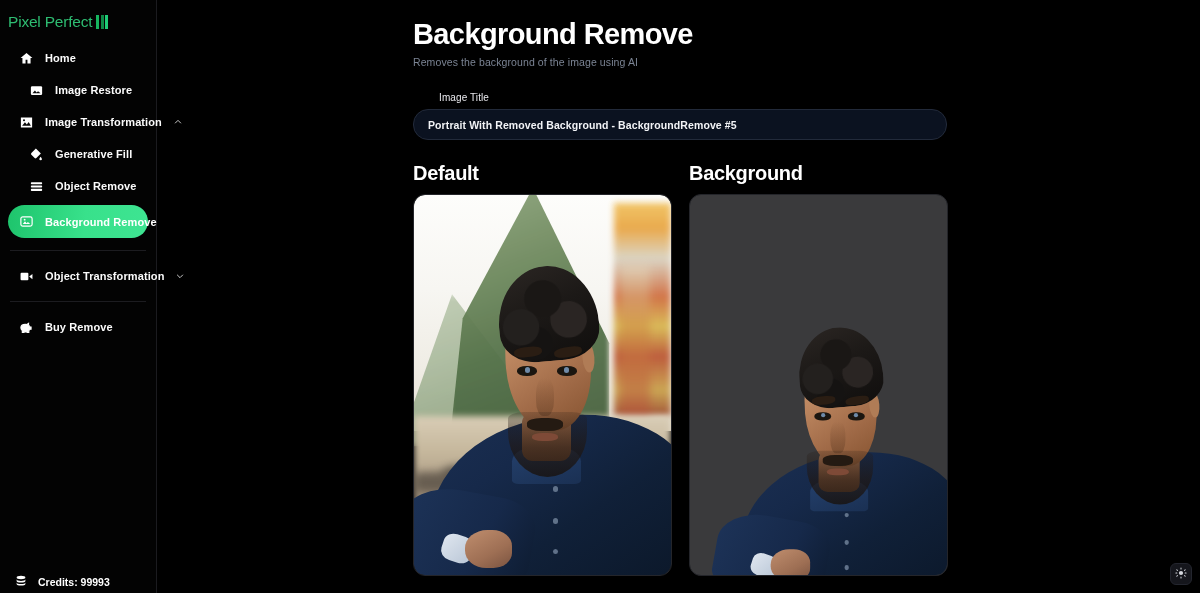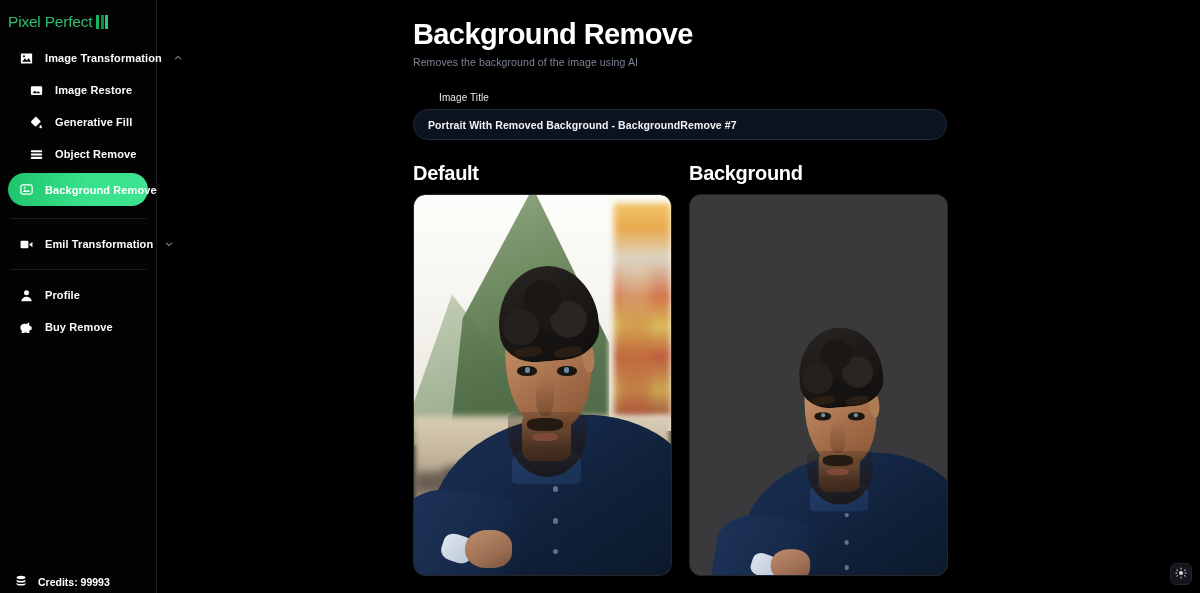--- a/index.html
+++ b/index.html
@@ -281,50 +281,58 @@
       <span class="logo-text">Pixel Perfect</span>
       <span class="logo-bars">
           <i></i>
           <i></i>
           <i></i>
         </span>
     </div>
 
     <nav class="nav">
 
+      <div class="nav-item">
+        <span class="ico">
+          <svg viewBox="0 0 24 24">
+              <path d="M12 3 2.5 11h3v9h5v-6h3v6h5v-9h3z"></path>
+            </svg>
+        </span>
+        <span>Home</span>
+      </div>
+
+      <div class="nav-item sub">
+        <span class="ico">
+          <svg viewBox="0 0 24 24">
+              <rect x="3" y="5" width="18" height="14" rx="2" fill="#fff"></rect>
+              <path d="M5.5 16.5l4-4.5 2.6 3 2.4-2 4 3.5z" fill="#0a0a0a"></path>
+            </svg>
+        </span>
+        <span>Image Restore</span>
+      </div>
 
       <div class="nav-item">
         <span class="ico">
           <svg viewBox="0 0 24 24">
               <path d="M3 4h18v16H3z" fill="#fff"></path>
               <path d="M5 17l4.5-5.5 3 3.5L15.5 11 19 17z" fill="#0a0a0a"></path>
               <circle cx="8" cy="8.2" r="1.6" fill="#0a0a0a"></circle>
             </svg>
         </span>
         <span>Image Transformation</span>
         <span class="chev">
           <svg viewBox="0 0 24 24">
               <polyline points="5,15 12,8 19,15"></polyline>
             </svg>
         </span>
       </div>
 
       <div class="nav-item sub">
         <span class="ico">
           <svg viewBox="0 0 24 24">
-              <rect x="3" y="5" width="18" height="14" rx="2" fill="#fff"></rect>
-              <path d="M5.5 16.5l4-4.5 2.6 3 2.4-2 4 3.5z" fill="#0a0a0a"></path>
-            </svg>
-        </span>
-        <span>Image Restore</span>
-      </div>
-
-      <div class="nav-item sub">
-        <span class="ico">
-          <svg viewBox="0 0 24 24">
               <path d="M11 2.5 3.8 9.7a2 2 0 0 0 0 2.8l5.2 5.2a2 2 0 0 0 2.8 0l7.2-7.2z"></path>
               <path d="M18.6 15.5c1.4 1.8 2.1 2.9 2.1 3.7a2.1 2.1 0 1 1-4.2 0c0-.8.7-1.9 2.1-3.7z"></path>
             </svg>
         </span>
         <span>Generative Fill</span>
       </div>
 
       <div class="nav-item sub">
         <span class="ico">
           <svg viewBox="0 0 24 24">
@@ -350,39 +358,30 @@
 
       <div class="divider"></div>
 
       <div class="nav-item">
         <span class="ico">
           <svg viewBox="0 0 24 24">
               <rect x="2.5" y="6" width="12.5" height="12" rx="1.6" fill="#fff"></rect>
               <path d="M16.2 12l5.3-4.2v8.4z" fill="#fff"></path>
             </svg>
         </span>
-        <span>Emil Transformation</span>
+        <span>Object Transformation</span>
         <span class="chev">
           <svg viewBox="0 0 24 24">
               <polyline points="5,9 12,16 19,9"></polyline>
             </svg>
         </span>
       </div>
 
       <div class="divider"></div>
 
-      <div class="nav-item">
-        <span class="ico">
-          <svg viewBox="0 0 24 24">
-              <circle cx="12" cy="7.6" r="4"></circle>
-              <path d="M3.6 21c.6-4.4 4.2-7 8.4-7s7.8 2.6 8.4 7z"></path>
-            </svg>
-        </span>
-        <span>Profile</span>
-      </div>
 
       <div class="nav-item">
         <span class="ico">
           <svg viewBox="0 0 24 24" fill="none" stroke="#fff" stroke-width="1.8">
               <path d="M3 12.5c0-3.3 3.2-5.6 7-5.6 1 0 1.9.1 2.7.4l2.6-2v2.9c1.2.8 2 1.9 2.4 3.1h1.6v3.4h-1.8c-.4.8-1 1.5-1.8 2.1V20h-2.6v-1.2c-.8.2-1.7.3-2.6.3s-1.8-.1-2.6-.3V20H5.3v-3.2C4 15.8 3 14.3 3 12.5z"></path>
               <circle cx="8.6" cy="11.6" r=".9" fill="#fff" stroke="none"></circle>
             </svg>
         </span>
         <span>Buy Remove</span>
       </div>
@@ -404,21 +403,21 @@
 
   </aside>
 
   <main class="main">
 
     <h1 class="page-title">Background Remove</h1>
     <p class="page-sub">Removes the background of the image using AI</p>
 
     <div class="field">
       <div class="field-label">Image Title</div>
-      <div class="field-input" placeholder="Enter image title">Portrait With Removed Background - BackgroundRemove #7</div>
+      <div class="field-input" placeholder="Enter image title">Portrait With Removed Background - BackgroundRemove #5</div>
     </div>
 
     <div class="cols">
 
       <div class="col">
         <div class="col-head">Default</div>
         <div class="panel">
           <div class="panel-inner">
             <div class="photo">
               <div class="bg-sky"></div>

